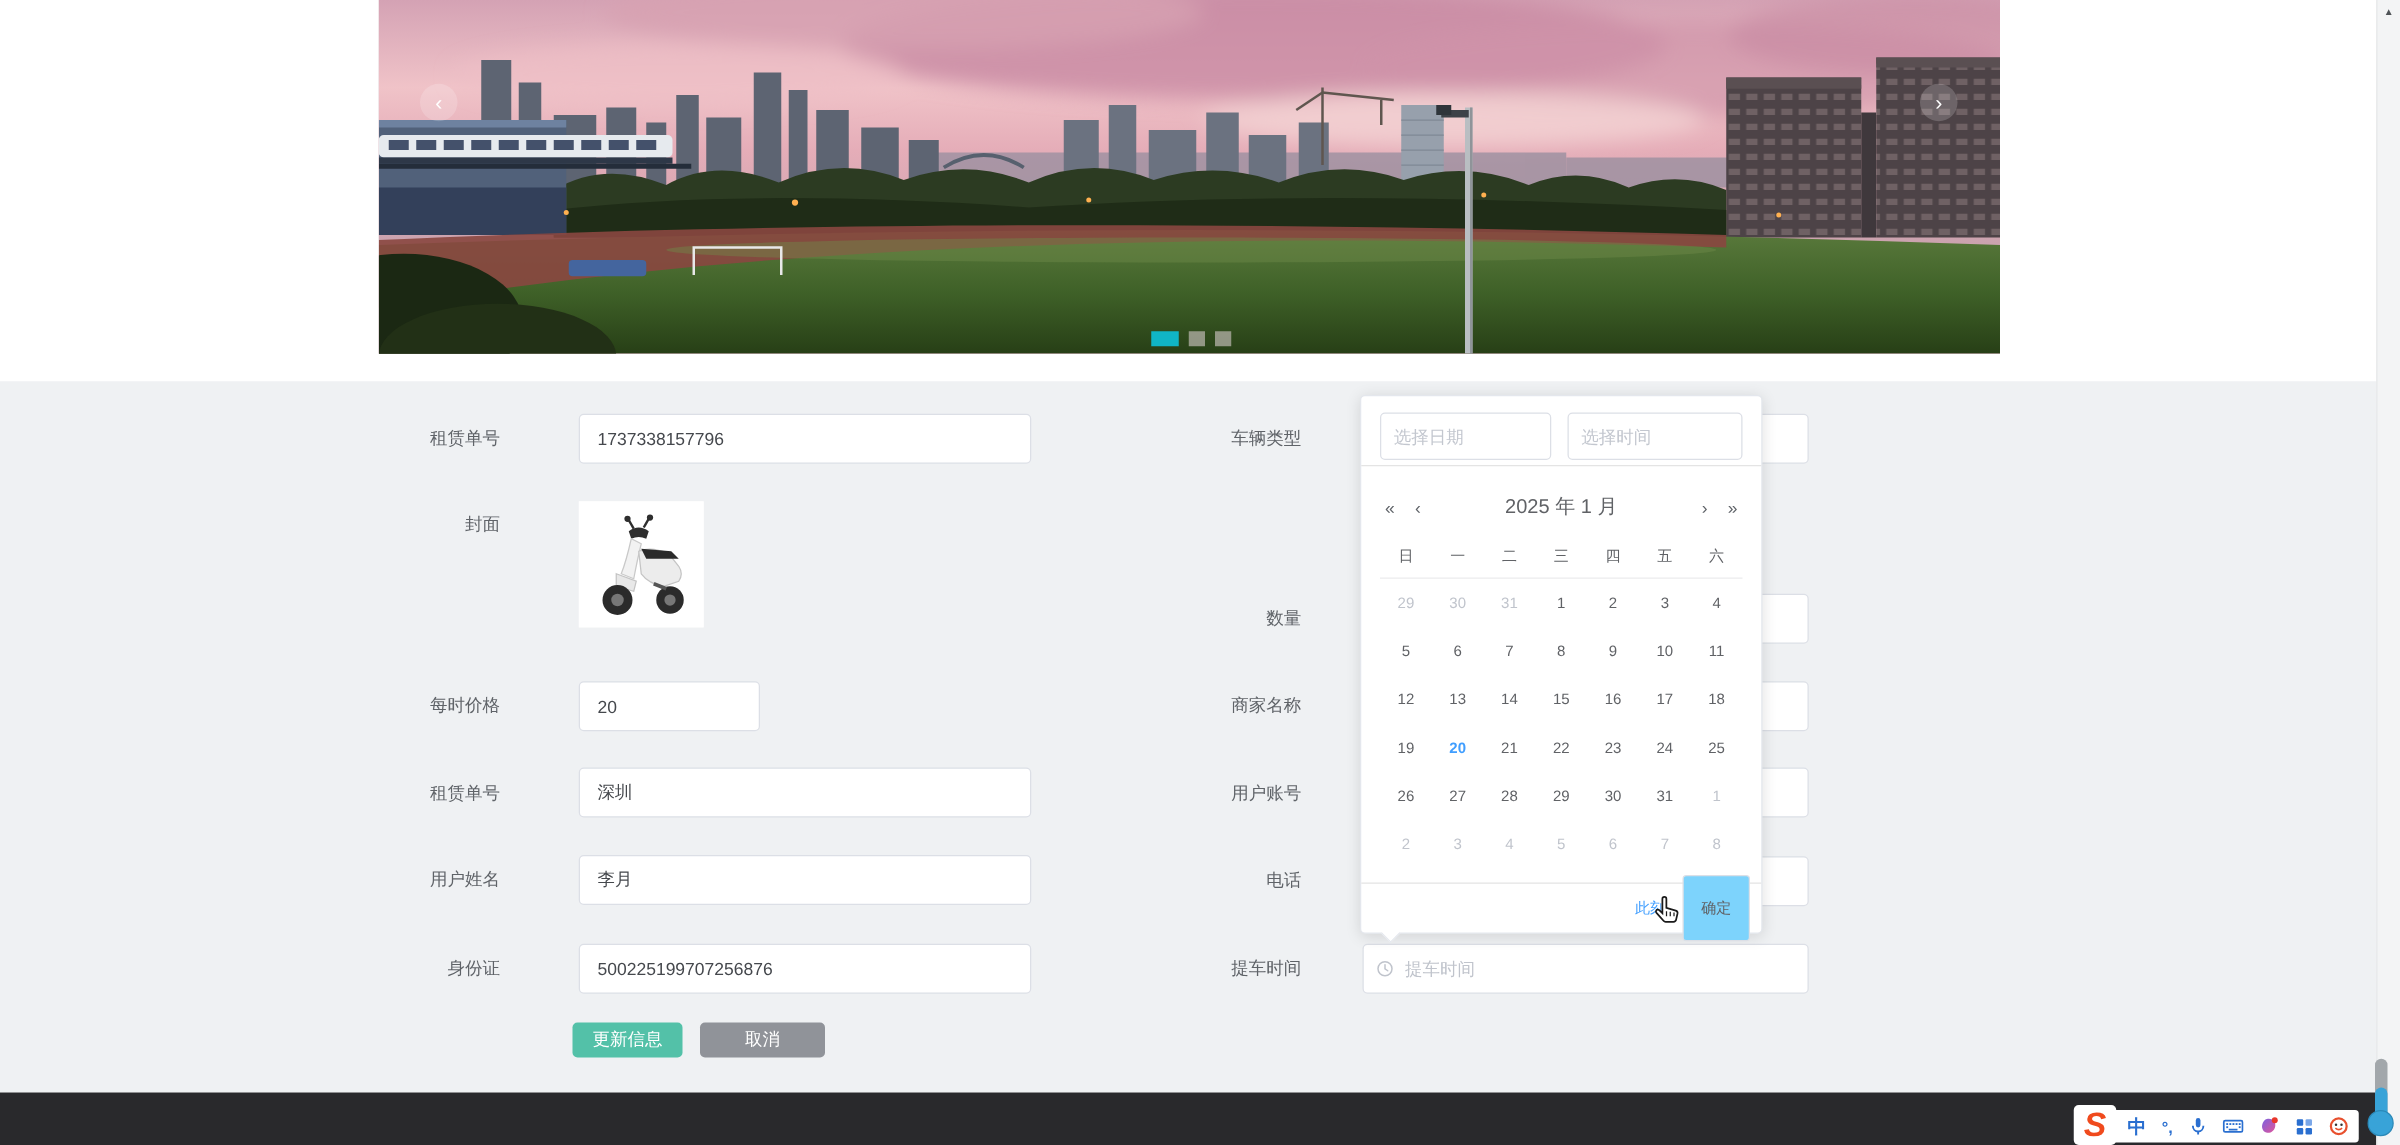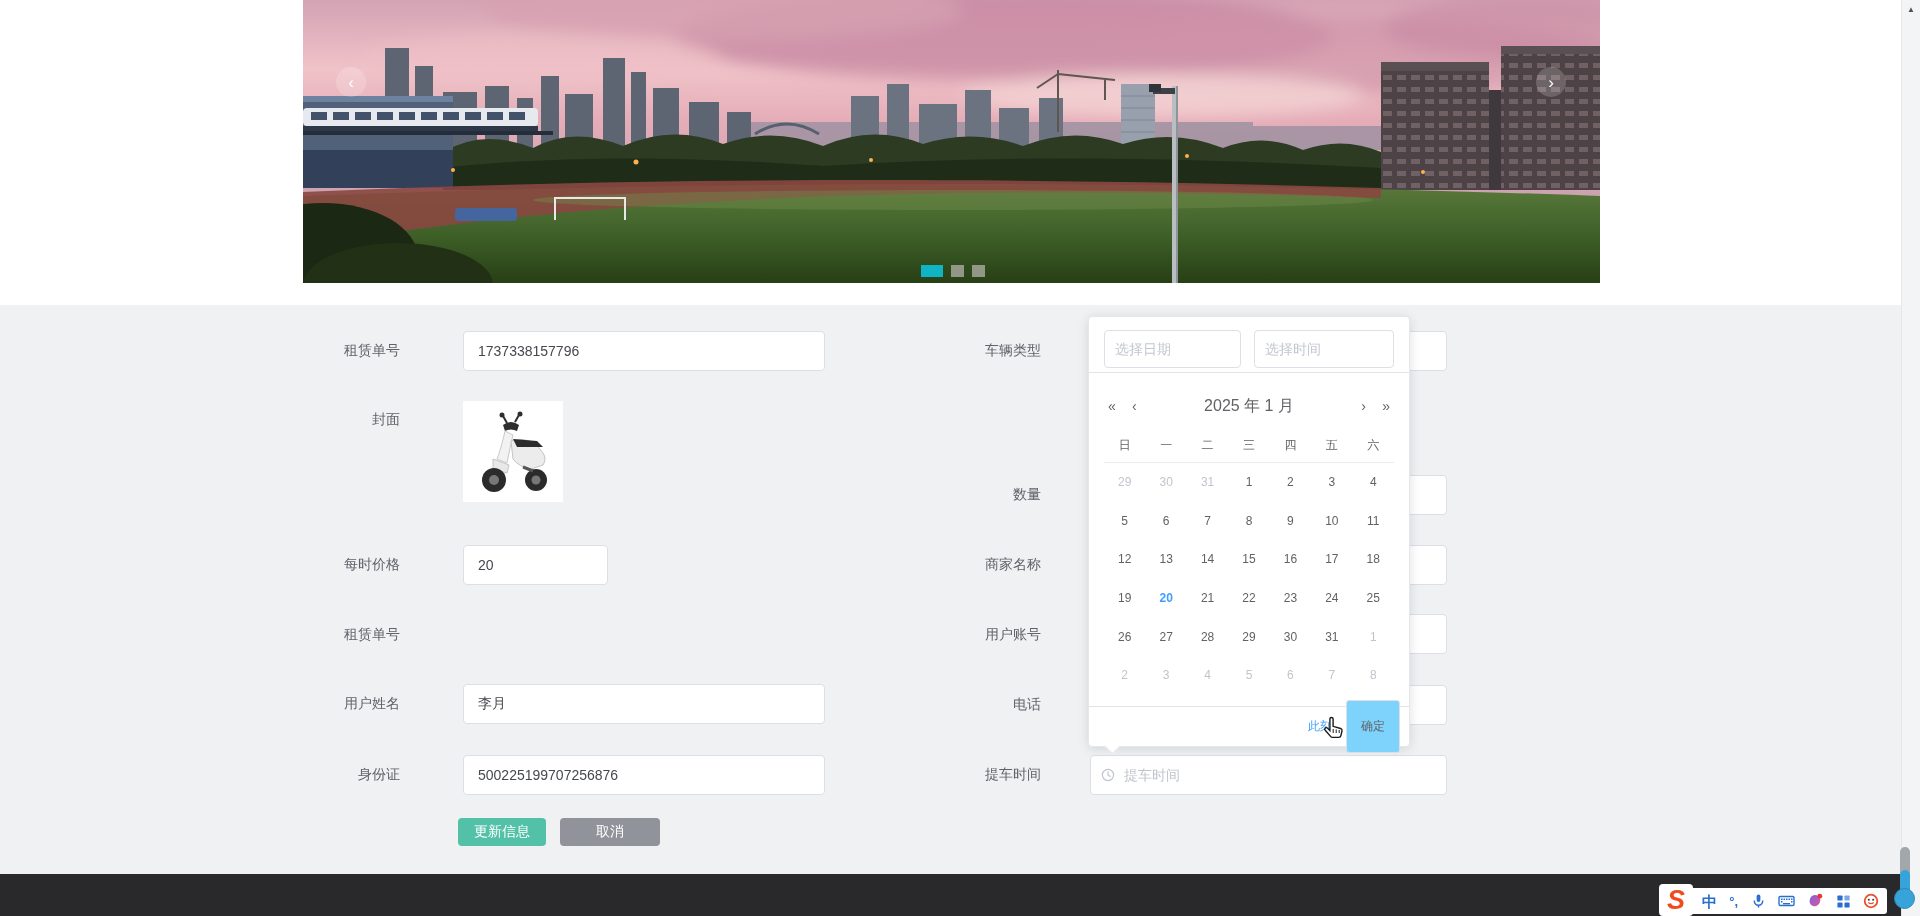--- a/index.html
+++ b/index.html
@@ -252,20 +252,21 @@
       <circle cx="73" cy="79" r="11" fill="#2b2b2b"></circle>
         <circle cx="73" cy="79" r="4.5" fill="#777"></circle>
       <path d="M60,66 L70,70" stroke="#555" stroke-width="3"></path>
     </svg>
   </div>
 
   <div class="flabel lft" style="top:565px">每时价格</div>
   <input class="finput" style="left: 463px; top: 545px; width: 145px;" readonly="" value="20">
 
   <div class="flabel lft" style="top:635px">租赁单号</div>
+  <input class="finput" style="left: 463px; top: 614px; width: 362px;" readonly="" value="深圳">
 
   <div class="flabel lft" style="top:704px">用户姓名</div>
   <input class="finput" style="left: 463px; top: 684px; width: 362px;" readonly="" value="李月">
 
   <div class="flabel lft" style="top:775px">身份证</div>
   <input class="finput" style="left: 463px; top: 755px; width: 362px;" readonly="" value="500225199707256876">
 
   <button class="btn update">更新信息</button>
   <button class="btn cancel">取消</button>
 

